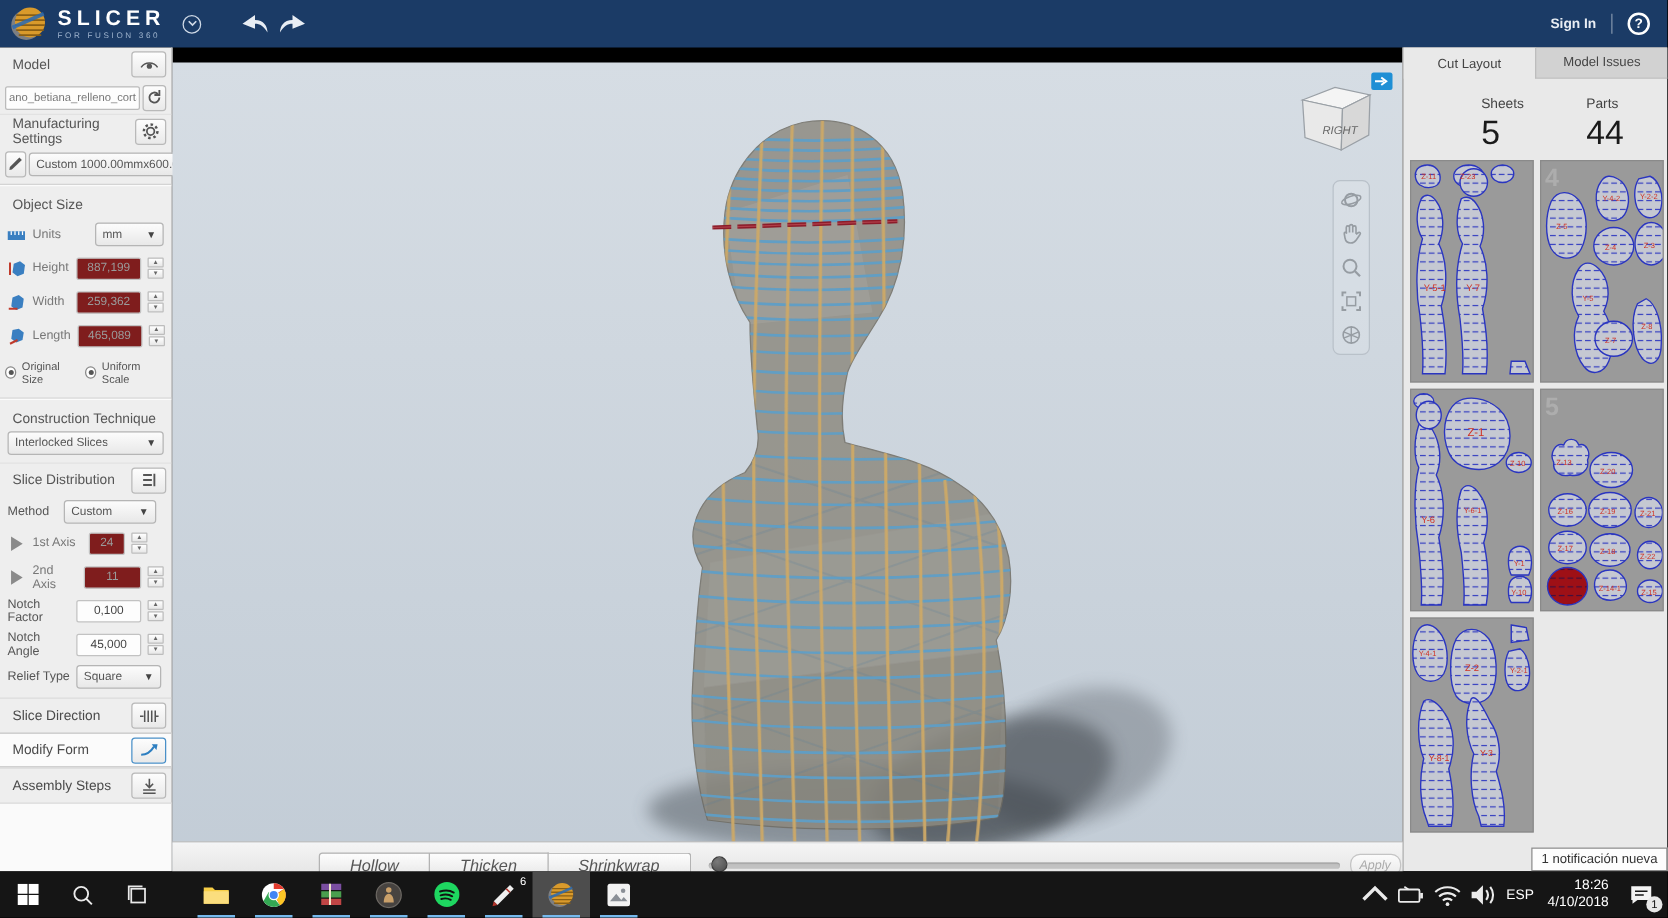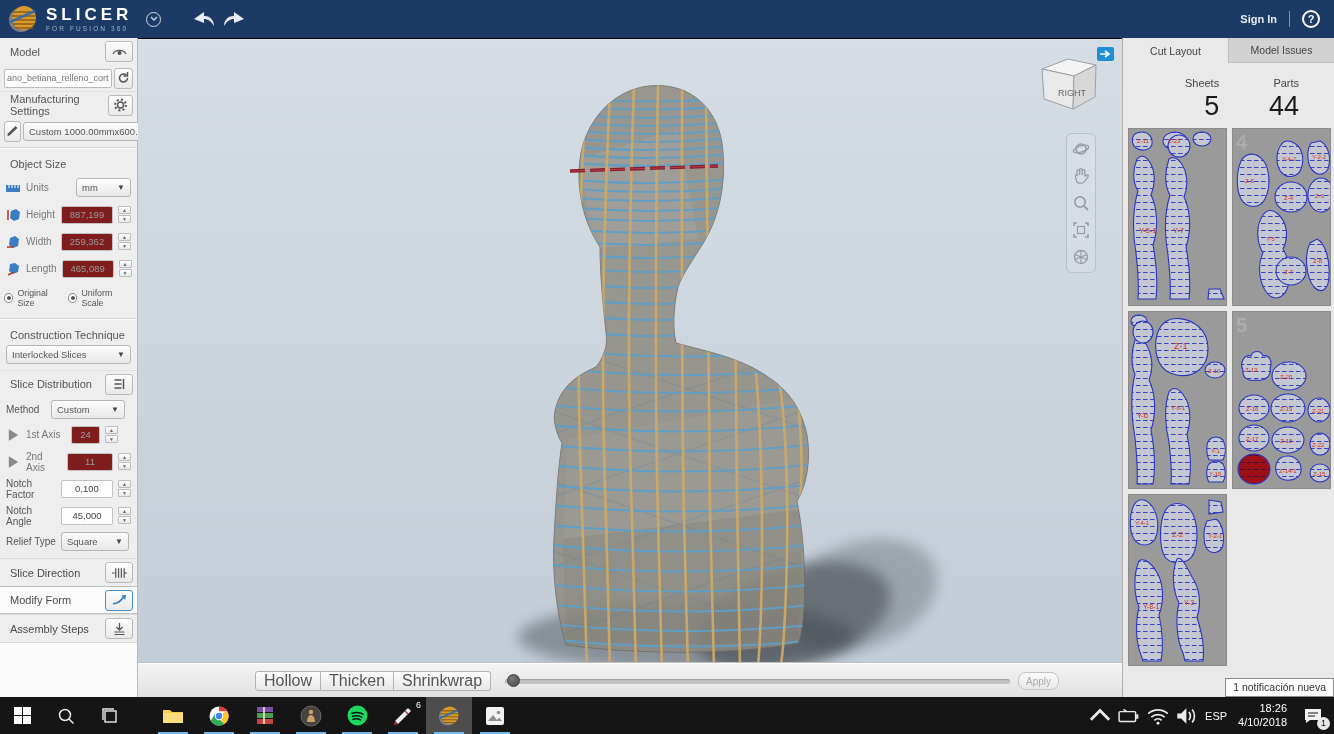--- a/index.html
+++ b/index.html
@@ -43,44 +43,44 @@
   .radio-row { display:flex; align-items:center; gap:4px; padding:6px 4px 7px; }
   .radio { width:10px; height:10px; border:1px solid #888; border-radius:50%; background:#fff; position:relative; }
   .radio::after { content:""; position:absolute; left:2px; top:2px; width:4px; height:4px; border-radius:50%; background:#555; }
   .radio-lbl { font-size:8.8px; color:#555; }
   .tool-row { display:flex; align-items:center; justify-content:space-between; height:28px; padding:0 4px 0 10px; border-top:1px solid #dcdcdc; }
   .tool-row.active { background:#fbfbfb; border-top:1px solid #c2c2c2; border-bottom:1px solid #c2c2c2; }
   .tool-row.active .icon-btn { border-color:#4a90c8; }
   .sb-icon { width:15px; height:14px; flex:0 0 auto; }
 
   
-  .viewport { position:absolute; left:138px; top:39px; width:984px; height:659px; background:linear-gradient(#d6dde4,#c2ccd6); }
+  .viewport { position:absolute; left:138px; top:50px; width:984px; height:659px; background:linear-gradient(#d6dde4,#c2ccd6);font-style:italic; }
   .vp-svg { position:absolute; left:0; top:0; }
   .collapse-btn { position:absolute; right:8px; top:8px; width:17px; height:14px; background:#1e8fd5; border-radius:2px; display:flex; align-items:center; justify-content:center; }
   .nav-toolbar { position:absolute; right:26px; top:94px; width:30px; padding:6px 0; border:1px solid #b9c1c9; border-radius:6px; display:flex; flex-direction:column; align-items:center; gap:9px; background:rgba(230,235,240,.25); }
   .nav-ic { width:18px; height:18px; opacity:.75; }
 
   
   .bottom-strip { position:absolute; left:0; bottom:0; width:984px; height:35px; background:linear-gradient(#f4f4f4,#e0e0e0); border-top:1px solid #fff; box-shadow:0 -1px 0 #bfbfbf; display:flex; align-items:center; }
   .seg-group { display:flex; margin-left:117px; }
-  .seg-btn { height:20px; padding:0 8px; font-size:16px; color:#555; border:1px solid #b3b3b3; background:linear-gradient(#fdfdfd,#e7e7e7); display:flex; align-items:center; }
+  .seg-btn { height:20px; padding:0 24px; font-size:13px; color:#555; border:1px solid #b3b3b3; background:linear-gradient(#fdfdfd,#e7e7e7); display:flex; align-items:center; }
   .seg-btn:first-child { border-radius:3px 0 0 3px; }
   .seg-btn:last-child { border-radius:0 3px 3px 0; }
   .seg-btn + .seg-btn { border-left:none; }
   .slider { position:relative; margin-left:14px; width:505px; height:5px; background:#c2c2c2; border-radius:3px; box-shadow:inset 0 1px 1px #9f9f9f; }
   .slider-handle { position:absolute; left:2px; top:-5px; width:13px; height:13px; border-radius:50%; background:radial-gradient(circle at 35% 30%,#7a7a7a,#4b4b4b); border:1px solid #3d3d3d; }
   .apply-btn { margin-left:8px; height:18px; padding:0 7px; font-size:10px; color:#aaa; border:1px solid #c4c4c4; border-radius:8px; background:linear-gradient(#fbfbfb,#e9e9e9); display:flex; align-items:center; }
 
   
   .rpanel { position:absolute; left:1122px; top:38px; width:212px; height:659px; background:#e9e9e9; border-left:1px solid #b0b0b0; }
   .rtabs { display:flex; height:25px; }
   .rtab { flex:1; display:flex; align-items:center; justify-content:center; font-size:10.5px; color:#444; background:#d7d7d7; border-bottom:1px solid #c2c2c2; }
   .rtab.active { background:#e9e9e9; border-bottom:none; font-weight:normal; }
   .rtab.inactive { background:#d2d2d2; border-left:1px solid #bdbdbd; }
-  .stats { display:flex; justify-content:space-around; padding:14px 10px 8px; text-align:right;margin-left:27px; }
+  .stats { display:flex; justify-content:space-around; padding:14px 10px 8px; text-align:left;margin-left:27px; }
   .stat-label { font-size:11px; color:#444; }
   .stat-num { font-size:27px; color:#1a1a1a; margin-top:2px; }
   .sheets-wrap { position:absolute; left:0; top:88px; width:212px; height:536px; padding:2px 5px; display:grid; grid-template-columns:99px 99px; grid-auto-rows:min-content; gap:5px;text-align:center; }
   .sheet { background:#9a9a9a; border:1px solid #8a8a8a; }
   .sheet svg { display:block; }
 
   .notif-pop { position:absolute; right:0; bottom:0; background:#fdfdfd; border:1px solid #8a8a8a; font-size:10.5px; color:#333; padding:2px 7px 3px; white-space:nowrap; }
 
   
   .taskbar { position:absolute; left:0; top:697px; width:1334px; height:37px; background:#151515; display:flex; align-items:stretch; color:#fff; }

